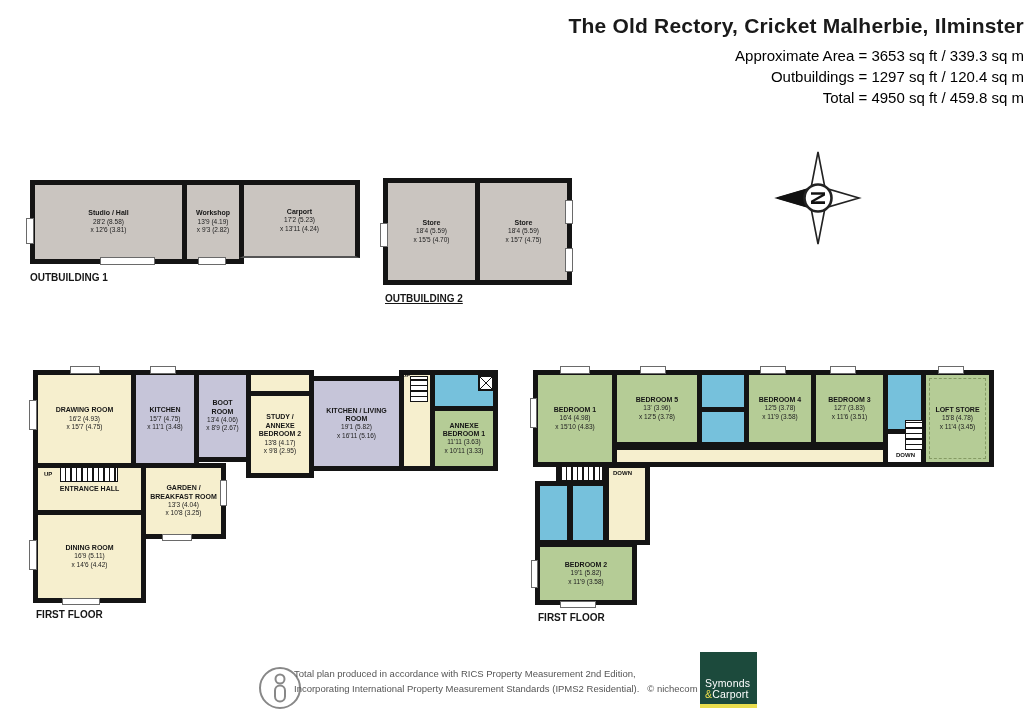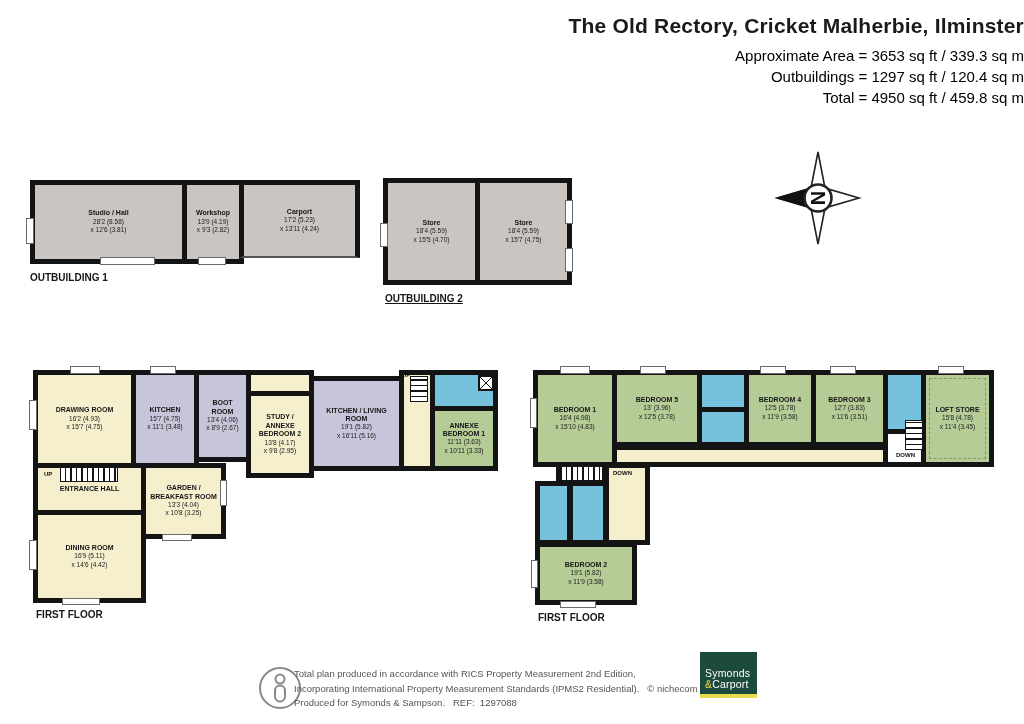--- a/index.html
+++ b/index.html
@@ -37,21 +37,21 @@
   .window{position:absolute;background:#fff;border:1px solid #6a6a6a;box-sizing:border-box;}
   .fixture-shower{position:absolute;box-sizing:border-box;border:2px solid var(--wall);
     background:
       linear-gradient(to top right,transparent 46%,var(--wall) 46%,var(--wall) 54%,transparent 54%),
       linear-gradient(to bottom right,transparent 46%,var(--wall) 46%,var(--wall) 54%,transparent 54%),#fff;}
   
   #compass{position:absolute;left:770px;top:148px;width:96px;height:100px;}
   
   #footer-icon{position:absolute;left:258px;top:666px;width:44px;height:44px;}
   .footer-lines{position:absolute;left:294px;top:667px;font-size:9.5px;color:#555;line-height:1.55;}
-  #logo{position:absolute;left:700px;top:652px;width:57px;height:46px;background:var(--logo-green);
+  #logo{position:absolute;left:700px;top:652px;width:57px;height:56px;background:var(--logo-green);
     box-sizing:border-box;display:flex;flex-direction:column;justify-content:flex-end;
     color:#fff;font-size:10.5px;line-height:1.1;letter-spacing:.2px;}
   #logo .ln{padding-left:5px;}
   #logo .amp{color:var(--logo-yellow);}
   #logo .bar{height:4px;background:var(--logo-yellow);margin-top:3px;}
 </style>
 </head>
 <body>
 
 <div id="canvas">
@@ -219,21 +219,20 @@
 
   <svg id="footer-icon" viewBox="0 0 44 44">
     <circle cx="22" cy="22" r="20" fill="none" stroke="#888" stroke-width="2"></circle>
     <circle cx="22" cy="13" r="4.5" fill="none" stroke="#888" stroke-width="2"></circle>
     <rect x="17" y="19.5" width="10" height="16" rx="5" fill="none" stroke="#888" stroke-width="2"></rect>
   </svg>
 
   <div class="footer-lines">
     <div>Total plan produced in accordance with RICS Property Measurement 2nd Edition,</div>
     <div>Incorporating International Property Measurement Standards (IPMS2 Residential).&nbsp;&nbsp; © nichecom 2025.</div>
-    <div>Produced for Symonds &amp; Sampson.&nbsp;&nbsp; REF:&nbsp; 1297088</div>
   </div>
 
   <div id="logo">
     <div class="ln">Symonds</div>
     <div class="ln"><span class="amp">&amp;</span><span>Carport</span></div>
     <div class="bar"></div>
   </div>
 
 </div>
 

